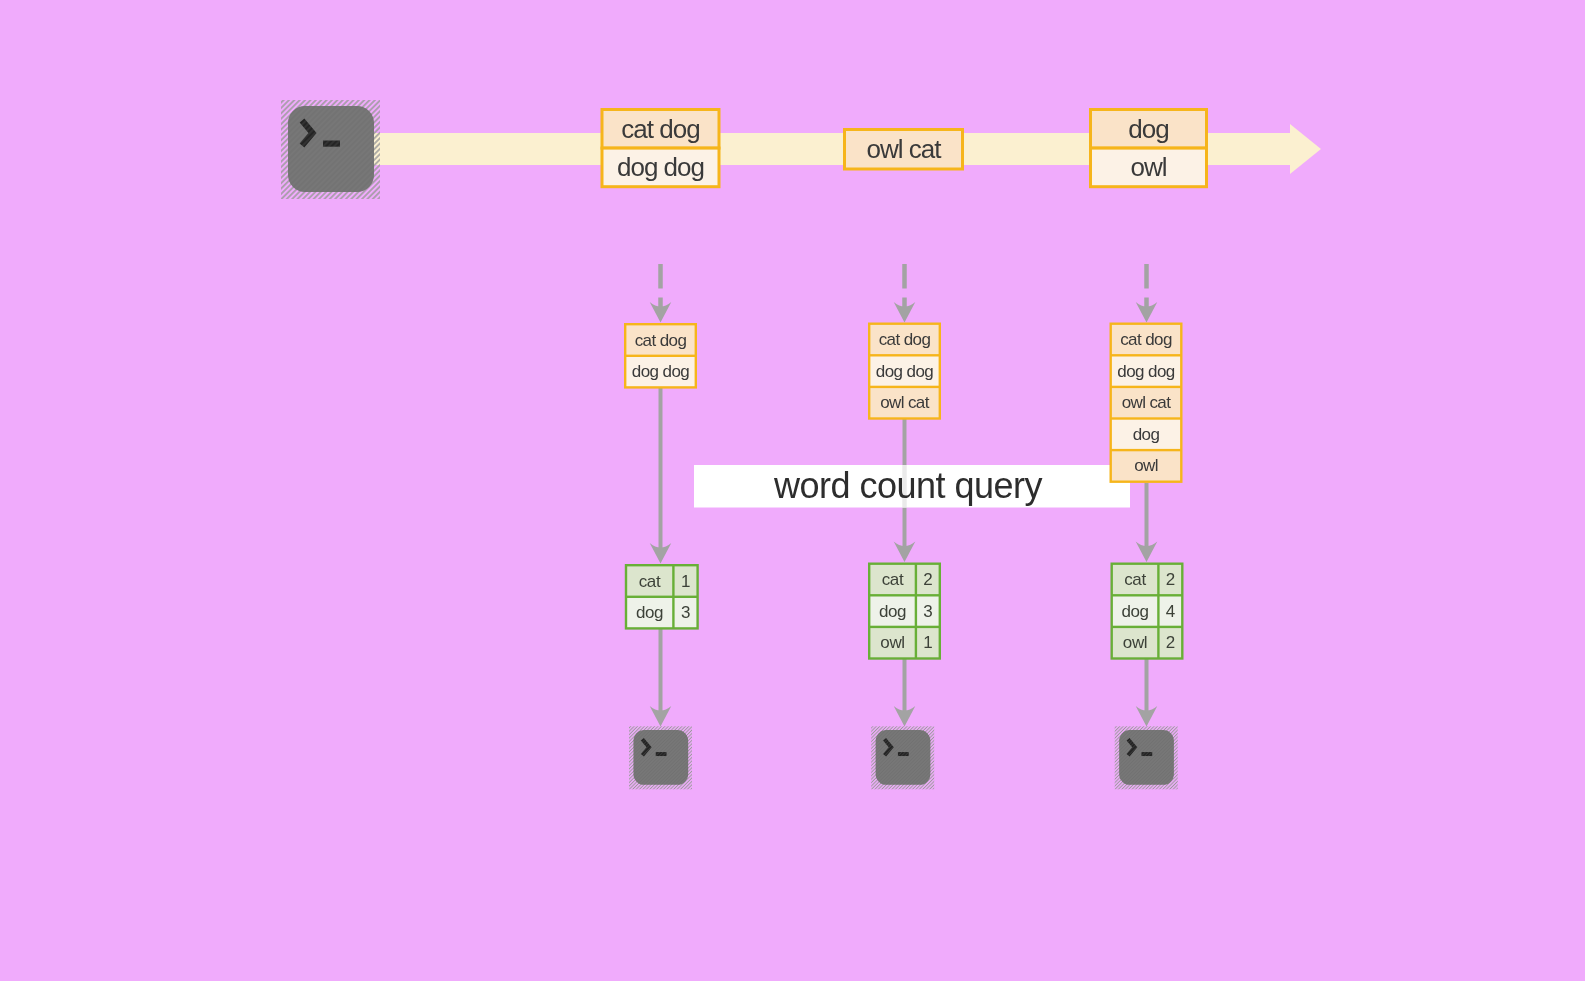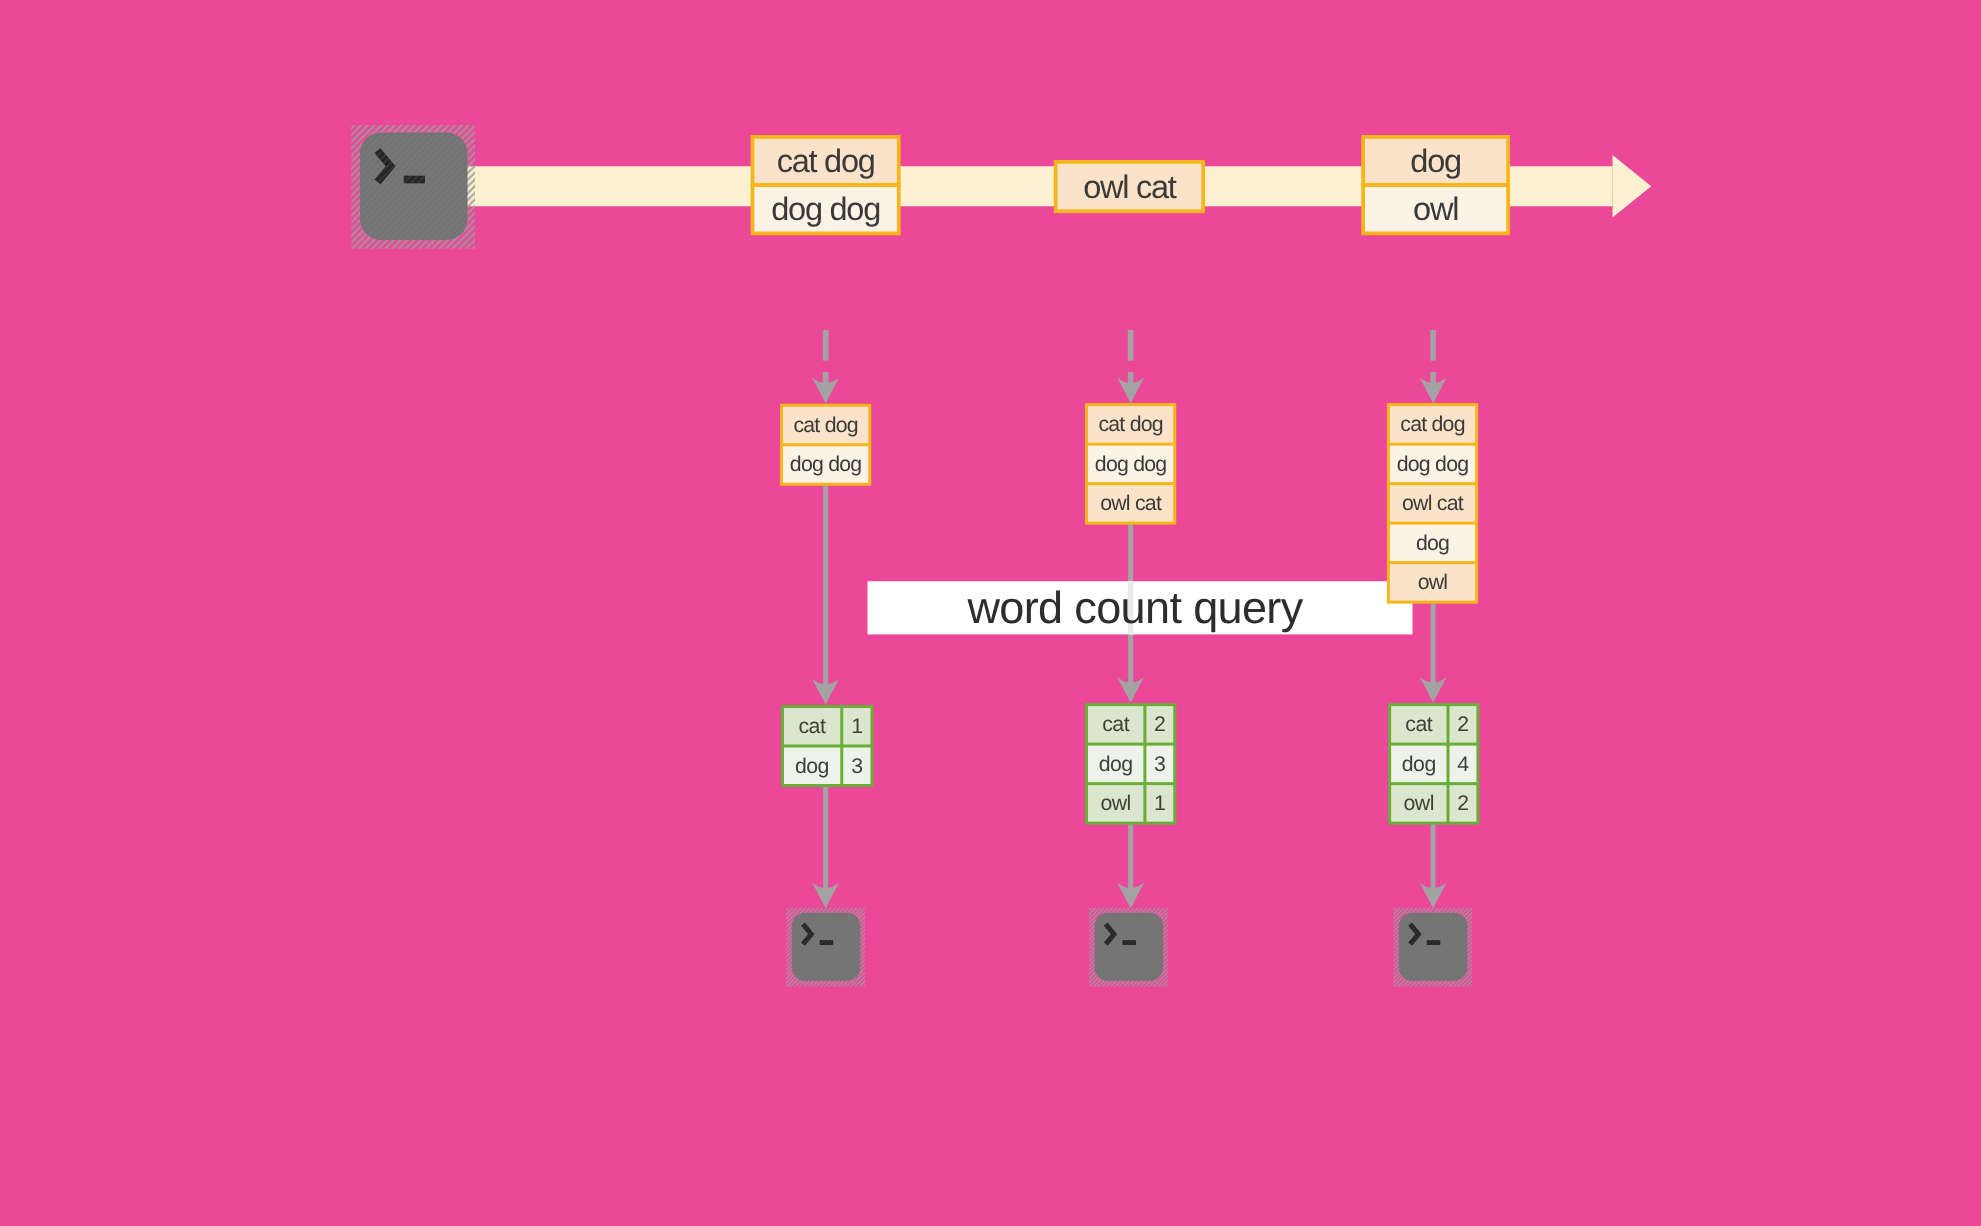--- a/index.html
+++ b/index.html
@@ -1,16 +1,16 @@
 <!DOCTYPE html>
 <html><head>
 <meta charset="utf-8">
 <style>
   html,body{margin:0;padding:0;background:#000;}
-  #stage{position:relative;width:1585px;height:981px;background:#ec4899;overflow:hidden;transform:translateZ(0);will-change:transform;}
+  #stage{position:relative;width:1585px;height:981px;background:#f0abfc;overflow:hidden;transform:translateZ(0);will-change:transform;}
   svg text{font-family:"Liberation Sans",sans-serif;} svg g[font-size]{opacity:0.999;} svg text{opacity:0.999;}
 </style>
 </head>
 <body>
 <div id="stage">
 <svg width="1585" height="981" viewBox="0 0 1585 981">
   <defs>
     <pattern id="hb" width="3.8" height="3.8" patternUnits="userSpaceOnUse" patternTransform="rotate(-45)">
       <line x1="0" y1="1.9" x2="3.8" y2="1.9" stroke="#9b9b9b" stroke-width="1.5"></line>
     </pattern>

